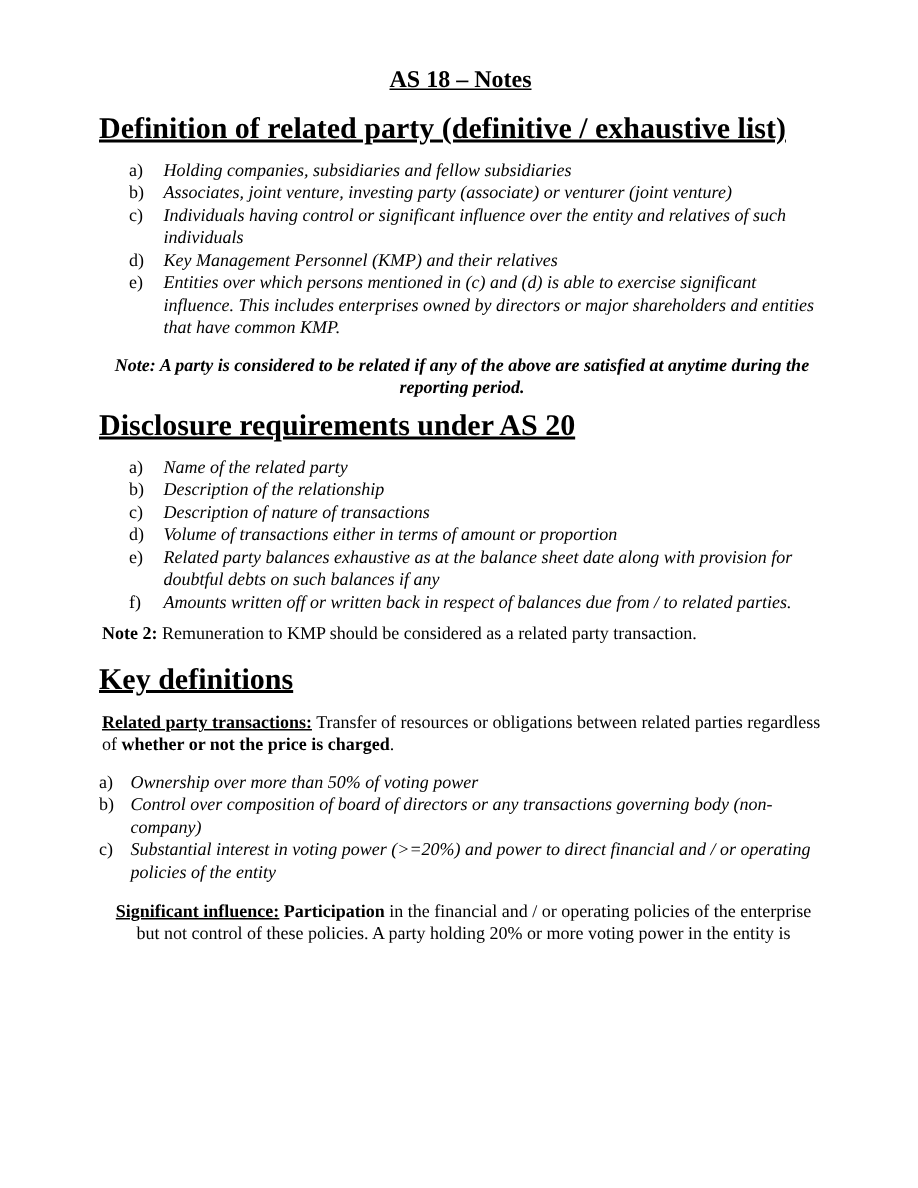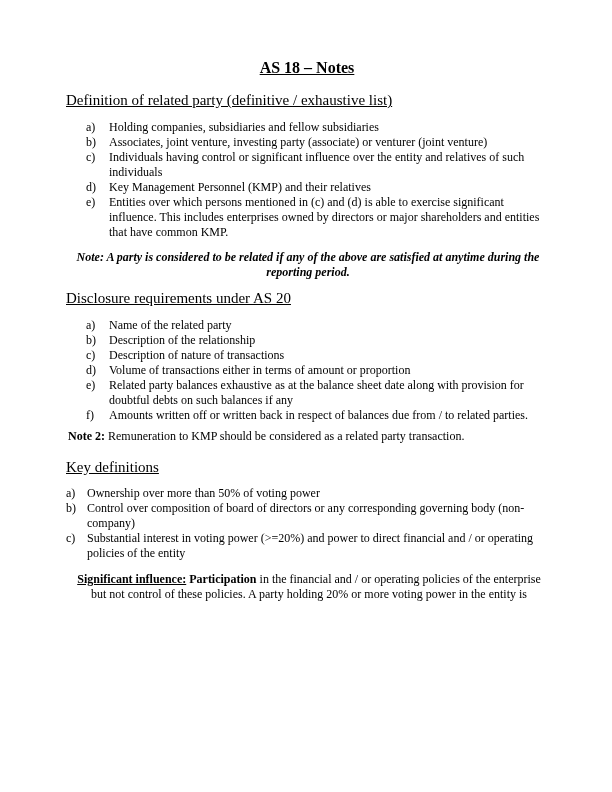--- a/index.html
+++ b/index.html
@@ -10,47 +10,47 @@
     font-size: 12px;
     line-height: 15px;
     color: #000000;
   }
   .page {
     position: relative;
     width: 612px; height: 792px;
     overflow: hidden;
     background: #ffffff;
   }
-  .content { padding: 58px 64px 0 66px; }
+  .content { padding: 44px 64px 0 66px; }
 
   .doc-title {
     text-align: center;
     font-size: 16px;
     font-weight: bold;
     line-height: 19px;
     text-decoration: underline;
     margin: 0;
   }
   .sec-heading {
-    font-size: 15px;
-    font-weight: normal;
+    font-size: 20px;
+    font-weight: bold;
     line-height: 18px;
     text-decoration: underline;
     margin: 14px 0 0 0;
   }
   .sec-heading.h2 { margin-top: 9px; }
   .sec-heading.h3 { }
 
   .list { margin-top: 11px; }
   .list.inner { padding-left: 20px; }
   .list.outer { padding-left: 0; margin-top: 10px; }
   .row { display: flex; }
   .row .lbl { flex: none; width: 23px; }
   .list.outer .row .lbl { width: 21px; }
-  .row .txt { flex: 1; }
+  .row .txt { flex: 1; font-style: italic; }
 
   .para { margin: 10px 0 0 2px; }
   .para.note-italic { font-weight: bold; font-style: italic; margin-top: 10px; text-align: center; }
   .para.note1 { margin-top: 9px; }
   .para.note2 { margin-top: 6px; }
   .para.rpt { margin-top: 12px; }
   .para.control { margin-top: 10px; }
   .para.significant { margin: 11px 0 0 4px; text-align: center; }
 
   .b { font-weight: bold; }
@@ -118,30 +118,31 @@
         <span class="lbl">f)</span>
         <span class="txt">Amounts written off or written back in respect of balances due from / to related parties.</span>
       </div>
     </div>
 
 
     <div class="para note2"><span class="b">Note 2:</span><span> Remuneration to KMP should be considered as a related party transaction.</span></div>
 
     <div class="sec-heading h3">Key definitions</div>
 
+    <div class="para rpt"><span class="bu">Related party transactions:</span><span> Transfer of resources or obligations between related parties regardless of </span><span class="b">whether or not the price is charged</span><span>.</span></div>
 
 
     <div class="list outer">
       <div class="row">
         <span class="lbl">a)</span>
         <span class="txt">Ownership over more than 50% of voting power</span>
       </div>
       <div class="row">
         <span class="lbl">b)</span>
-        <span class="txt">Control over composition of board of directors or any corresponding governing body (non-company)</span>
+        <span class="txt">Control over composition of board of directors or any transactions governing body (non-company)</span>
       </div>
       <div class="row">
         <span class="lbl">c)</span>
         <span class="txt">Substantial interest in voting power (&gt;=20%) and power to direct financial and / or operating policies of the entity</span>
       </div>
     </div>
 
     <div class="para significant"><span class="bu">Significant influence:</span><span class="b"> Participation</span><span> in the financial and / or operating policies of the enterprise but not control of these policies. A party holding 20% or more voting power in the entity is</span></div>
 
   </div>

